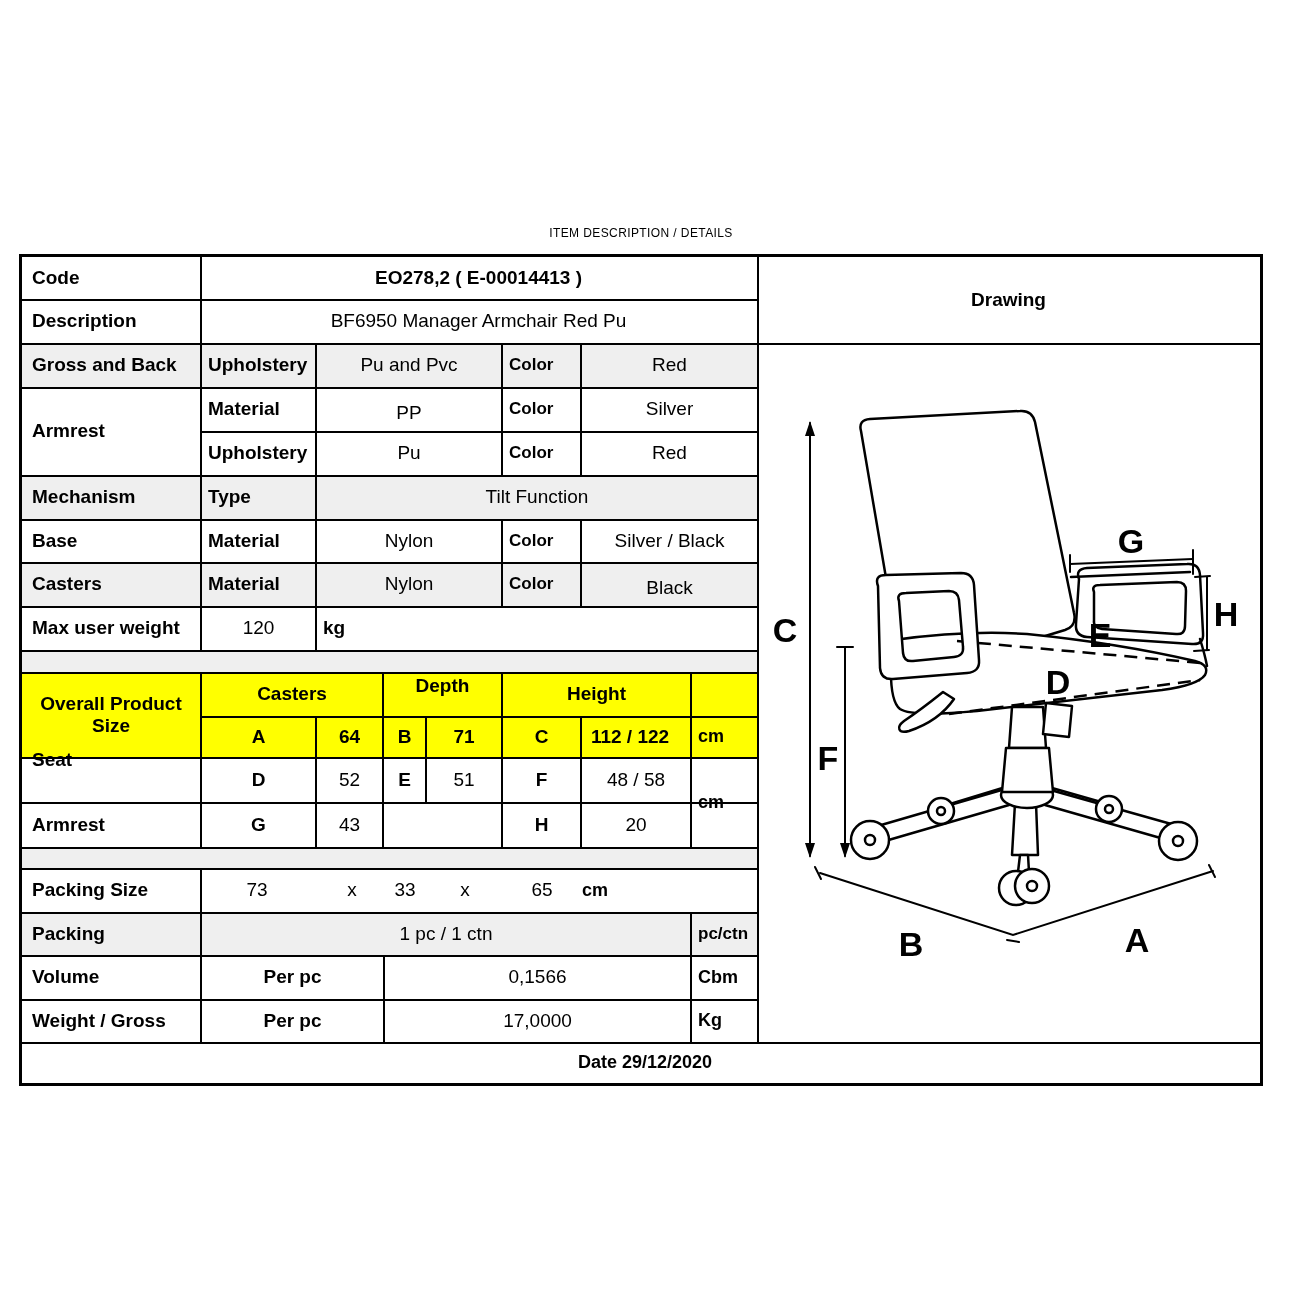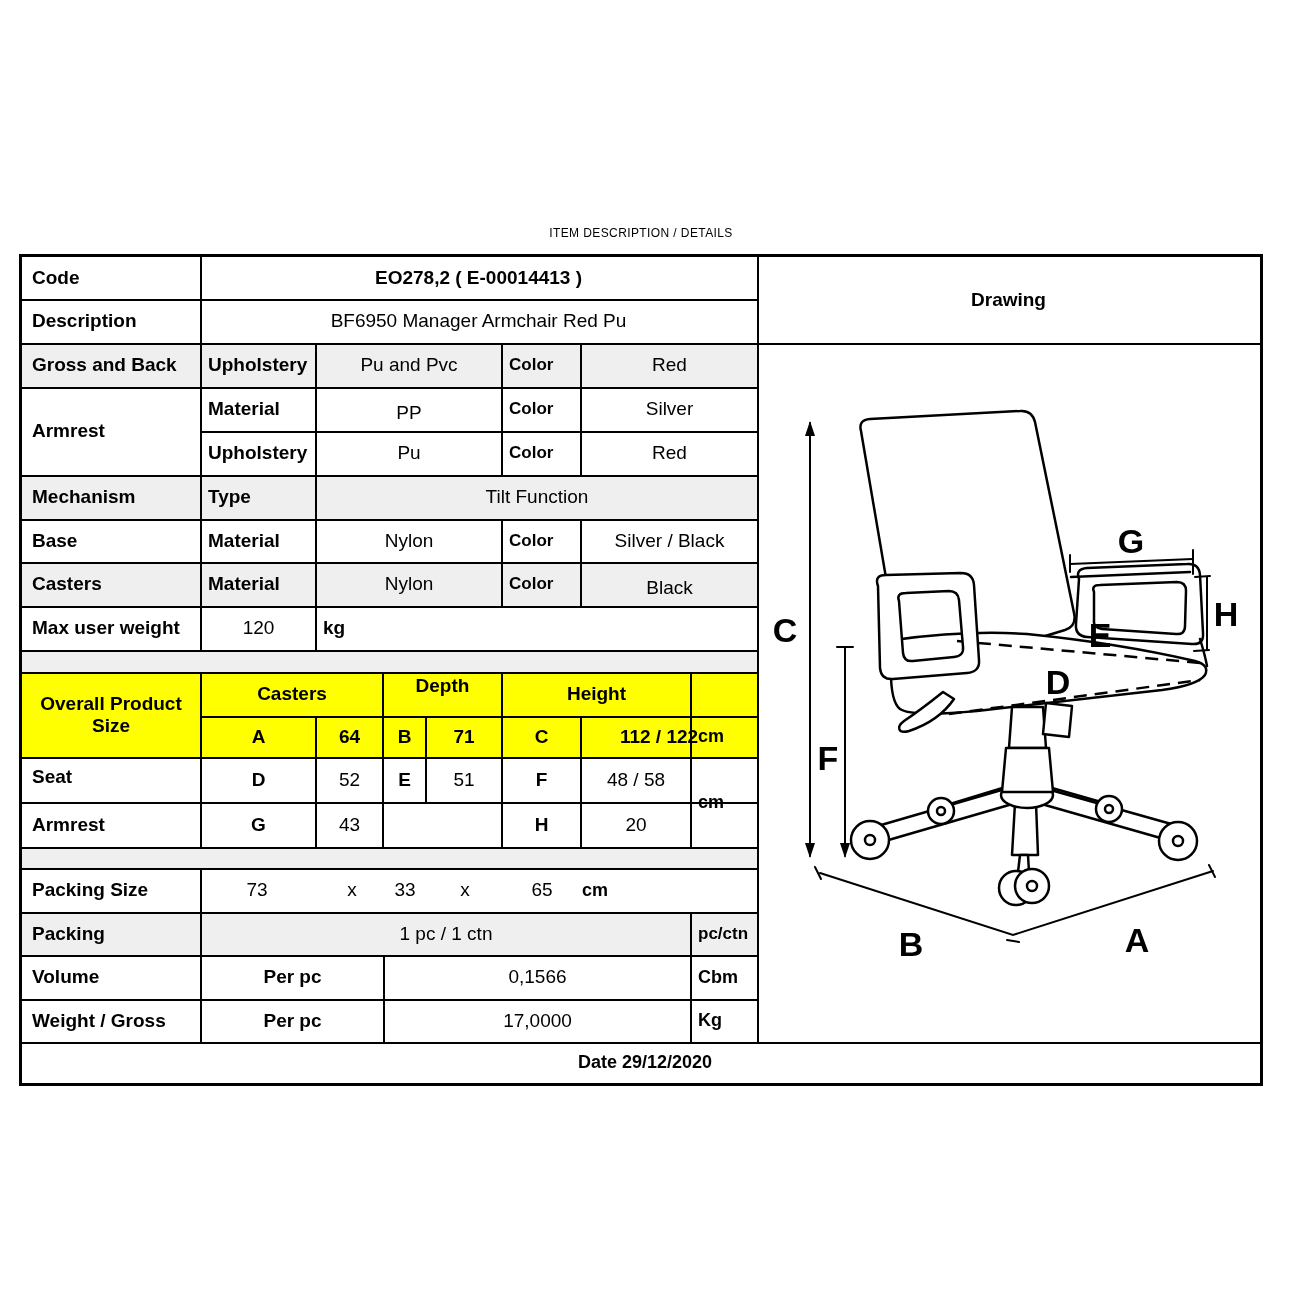--- a/index.html
+++ b/index.html
@@ -132,24 +132,24 @@
 
 <div class="cell b c" style="left:22px;top:672px;width:178px;height:85px;padding:4px 10px">Overall Product Size</div>
 <div class="cell b c" style="left:202px;top:672px;width:180px;height:44px">Casters</div>
 <div class="cell b c" style="left:384px;top:672px;width:117px;height:28px">Depth</div>
 <div class="cell b c" style="left:503px;top:672px;width:187px;height:44px">Height</div>
 <div class="cell b c" style="left:202px;top:716px;width:113px;height:41px">A</div>
 <div class="cell b c" style="left:317px;top:716px;width:65px;height:41px">64</div>
 <div class="cell b c" style="left:384px;top:716px;width:41px;height:41px">B</div>
 <div class="cell b c" style="left:427px;top:716px;width:74px;height:41px">71</div>
 <div class="cell b c" style="left:503px;top:716px;width:77px;height:41px">C</div>
-<div class="cell b c" style="left:611px;top:716px;width:96px;height:41px">112 / 122</div>
+<div class="cell b c" style="left:582px;top:716px;width:96px;height:41px">112 / 122</div>
 <div class="cell b pl6 s18" style="left:692px;top:716px;width:65px;height:41px">cm</div>
 
-<div class="cell b pl" style="left:24px;top:757px;width:174px;height:39px">Seat</div>
+<div class="cell b pl" style="left:24px;top:740px;width:174px;height:39px">Seat</div>
 <div class="cell b c" style="left:202px;top:757px;width:113px;height:45px">D</div>
 <div class="cell c" style="left:317px;top:757px;width:65px;height:45px">52</div>
 <div class="cell b c" style="left:384px;top:757px;width:41px;height:45px">E</div>
 <div class="cell c" style="left:427px;top:757px;width:74px;height:45px">51</div>
 <div class="cell b c" style="left:503px;top:757px;width:77px;height:45px">F</div>
 <div class="cell c" style="left:582px;top:757px;width:108px;height:45px">48 / 58</div>
 <div class="cell b pl6 s18" style="left:692px;top:757px;width:65px;height:90px">cm</div>
 
 <div class="cell b pl" style="left:24px;top:802px;width:174px;height:45px">Armrest</div>
 <div class="cell b c" style="left:202px;top:802px;width:113px;height:45px">G</div>

